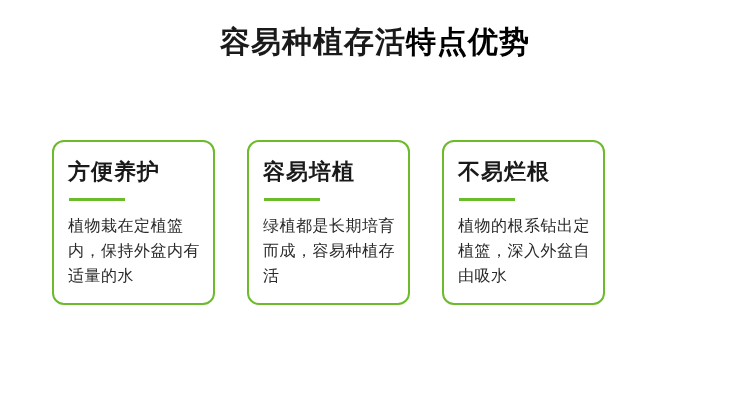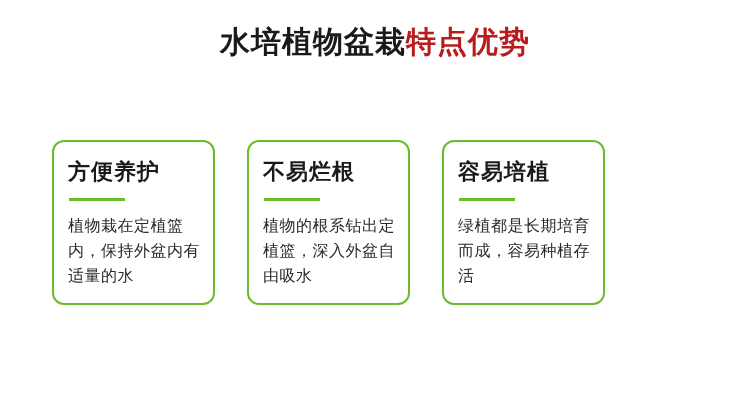--- a/index.html
+++ b/index.html
@@ -28,21 +28,21 @@
     font-size: 30px;
     font-weight: bold;
     letter-spacing: 1px;
     line-height: 40px;
     white-space: nowrap;
   }
   .headline .part-dark {
     color: #1a1a1a;
   }
   .headline .part-accent {
-    color: #b91c1c;
+    color: #000000;
   }
   .cards {
     position: absolute;
     top: 140px;
     left: 0;
     width: 657px;
     display: flex;
     justify-content: center;
     gap: 32px;
   }
@@ -76,37 +76,37 @@
     line-height: 25px;
     letter-spacing: 0.5px;
   }
 </style>
 </head>
 <body>
 
 <div class="page">
 
   <div class="headline">
-    <span class="part-dark">水培植物盆栽</span><span class="part-accent">特点优势</span>
+    <span class="part-dark">容易种植存活</span><span class="part-accent">特点优势</span>
   </div>
 
   <div class="cards">
 
     <div class="card">
       <div class="card-title">方便养护</div>
       <div class="card-divider"></div>
       <div class="card-body">植物栽在定植篮内，保持外盆内有适量的水</div>
     </div>
 
     <div class="card">
+      <div class="card-title">容易培植</div>
+      <div class="card-divider"></div>
+      <div class="card-body">绿植都是长期培育而成，容易种植存活</div>
+    </div>
+
+    <div class="card">
       <div class="card-title">不易烂根</div>
       <div class="card-divider"></div>
       <div class="card-body">植物的根系钻出定植篮，深入外盆自由吸水</div>
-    </div>
-
-    <div class="card">
-      <div class="card-title">容易培植</div>
-      <div class="card-divider"></div>
-      <div class="card-body">绿植都是长期培育而成，容易种植存活</div>
     </div>
 
   </div>
 </div>
 
 </body></html>

